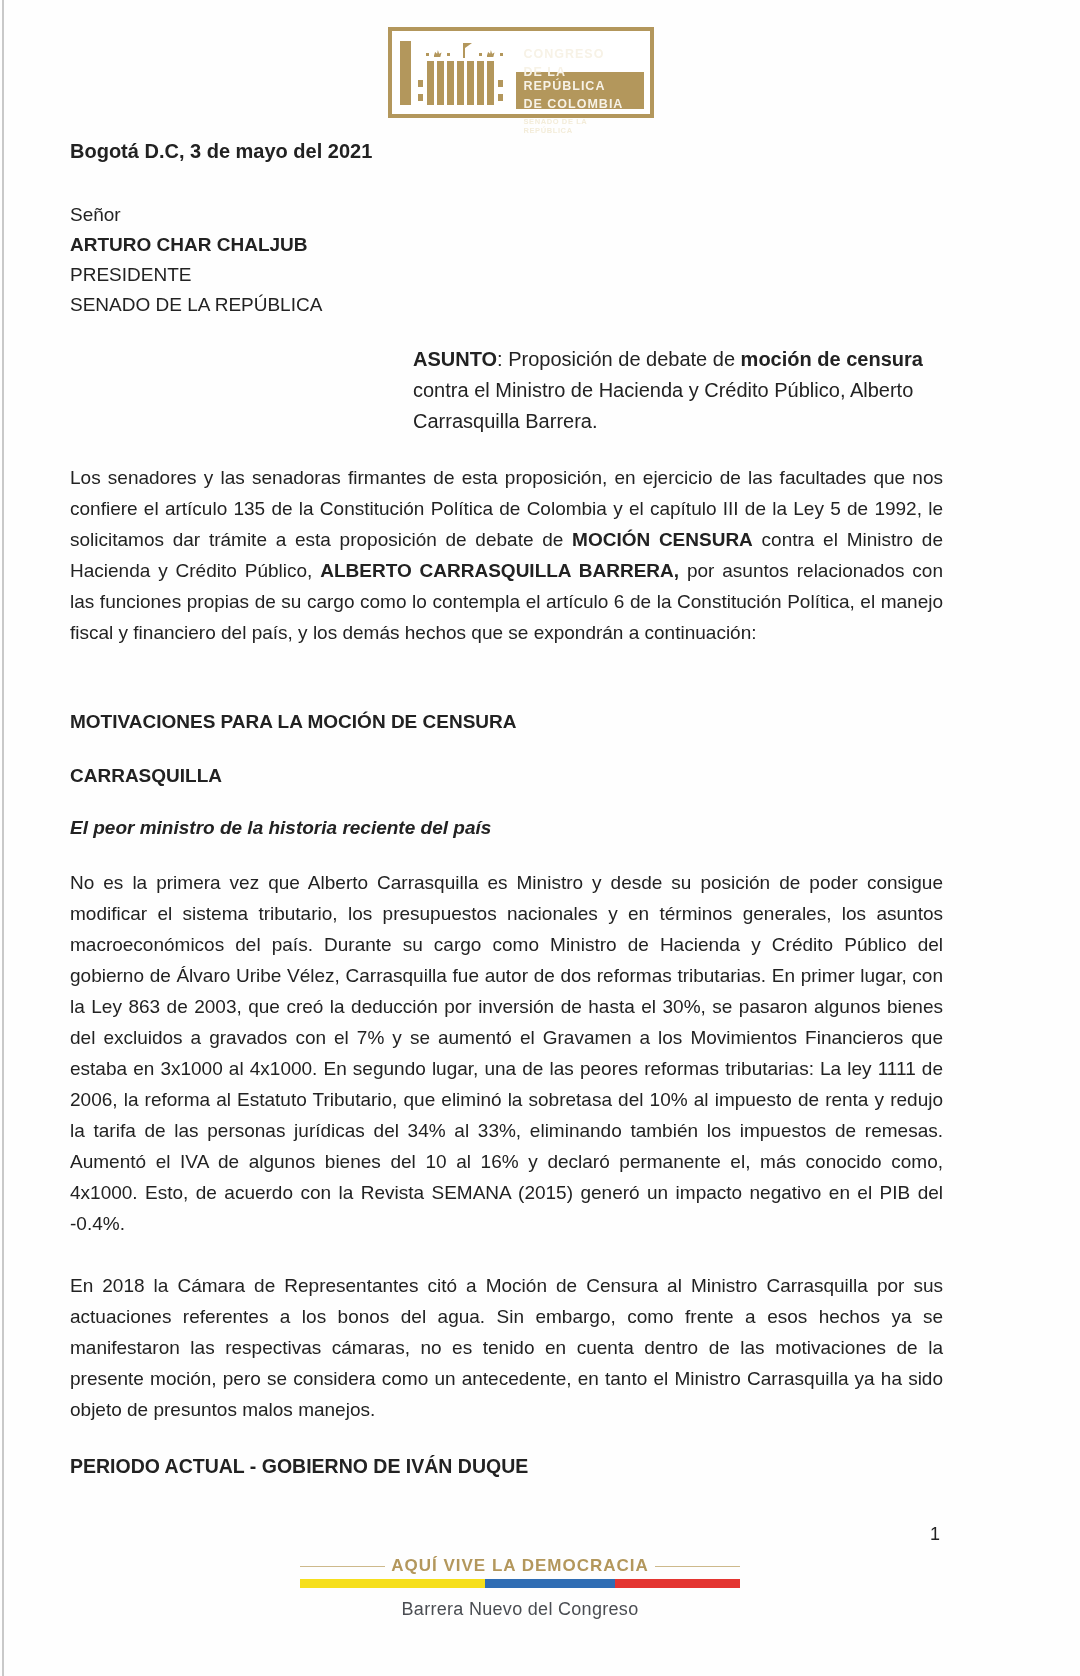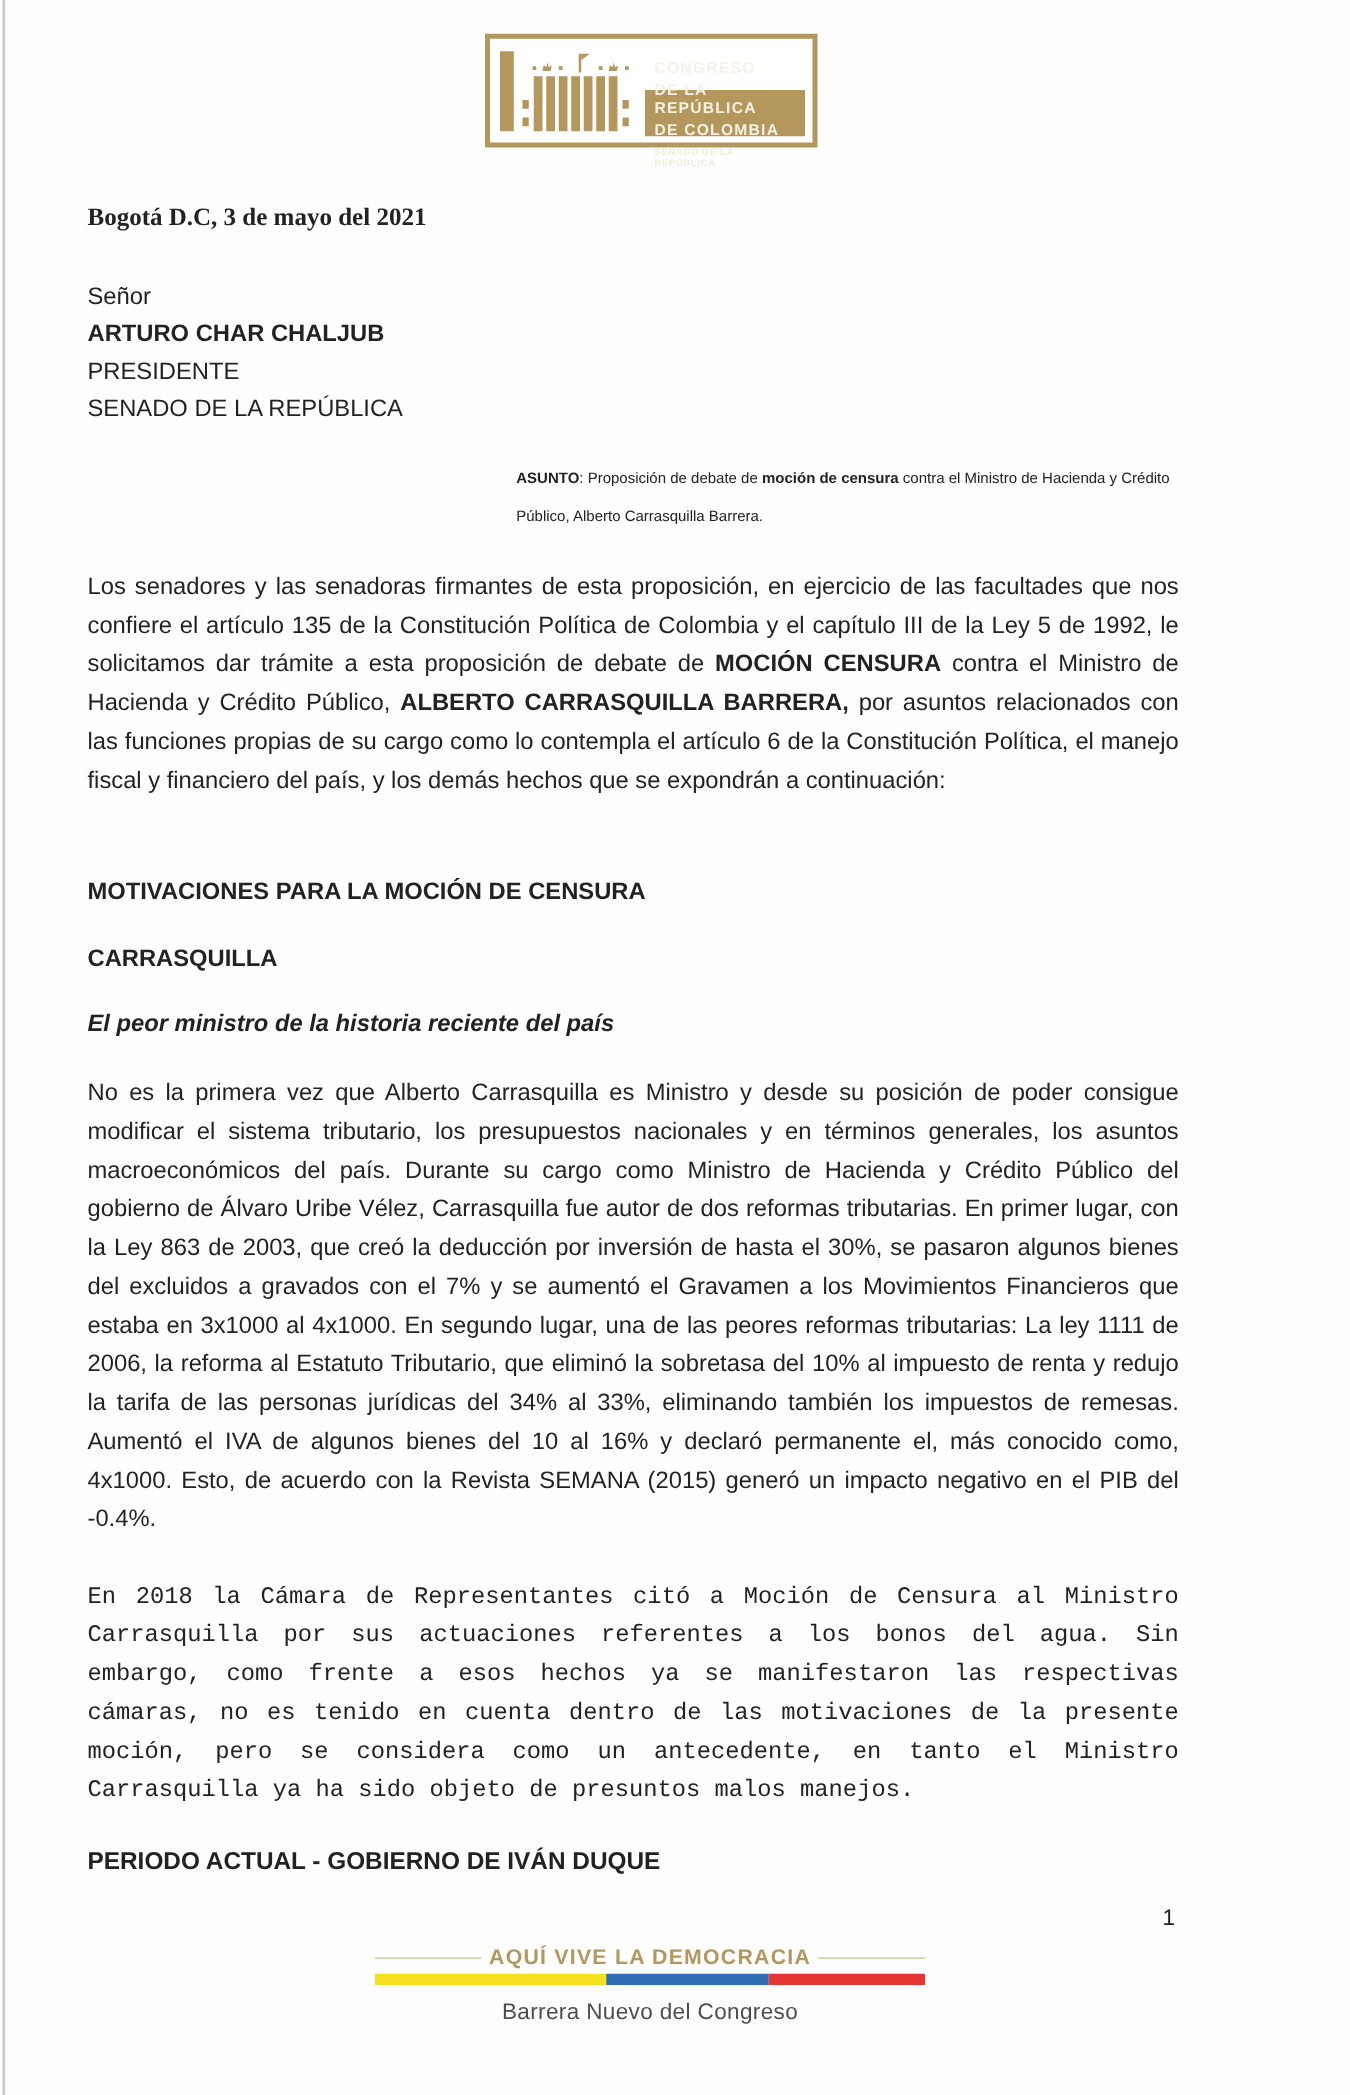--- a/index.html
+++ b/index.html
@@ -72,40 +72,40 @@
     color: #f7f2e6;
     padding: 5px 6px 4px 8px;
     display: flex; flex-direction: column; justify-content: center; margin-top: 36px;
   }
   .logo-org { font-size: 12.5px; font-weight: bold; letter-spacing: 1px; line-height: 14px; }
   .logo-rule { height: 1px; background: rgba(255,255,255,.85); margin: 2px 0; }
   .logo-sub { font-size: 7.5px; font-weight: bold; letter-spacing: 0.6px; margin-top: 2px; color: #f3ecd9; }
 
   
   p, h2, h3, h4 { margin: 0; }
-  .date { margin-top: 43px; font-size: 20px; font-weight: bold; line-height: 26px; font-family: Liberation Serif, serif; }
+  .date { margin-top: 20px; font-size: 20px; font-weight: bold; line-height: 26px; }
   .recipient { margin-top: 36px; font-size: 19px; line-height: 30px; }
   .recipient .b { font-weight: bold; }
   .subject {
     margin: 24px 0 0 343px;
     width: 528px;
-    font-size: 12px;
+    font-size: 20px;
     line-height: 31px;
   }
   .body-par {
     margin-top: 25px;
     font-size: 19px;
     line-height: 31px;
     text-align: justify;
   }
   .center-title { margin-top: 62px; font-size: 19px; font-weight: bold; text-align: left; line-height: 24px; }
   .h-left { margin-top: 30px; font-size: 19px; font-weight: bold; line-height: 24px; }
   .h-italic { margin-top: 28px; font-size: 19px; font-weight: bold; font-style: italic; line-height: 24px; }
   .p1 { margin-top: 27px; }
-  .p2 { margin-top: 31px; font-family: Liberation Mono, monospace; }
+  .p2 { margin-top: 31px; }
   .h-periodo { margin-top: 29px; font-size: 19.5px; font-weight: bold; line-height: 24px; }
 
   .page-number {
     position: absolute;
     top: 1524px; right: 140px;
     font-size: 18px;
   }
 
   
   .footer {

